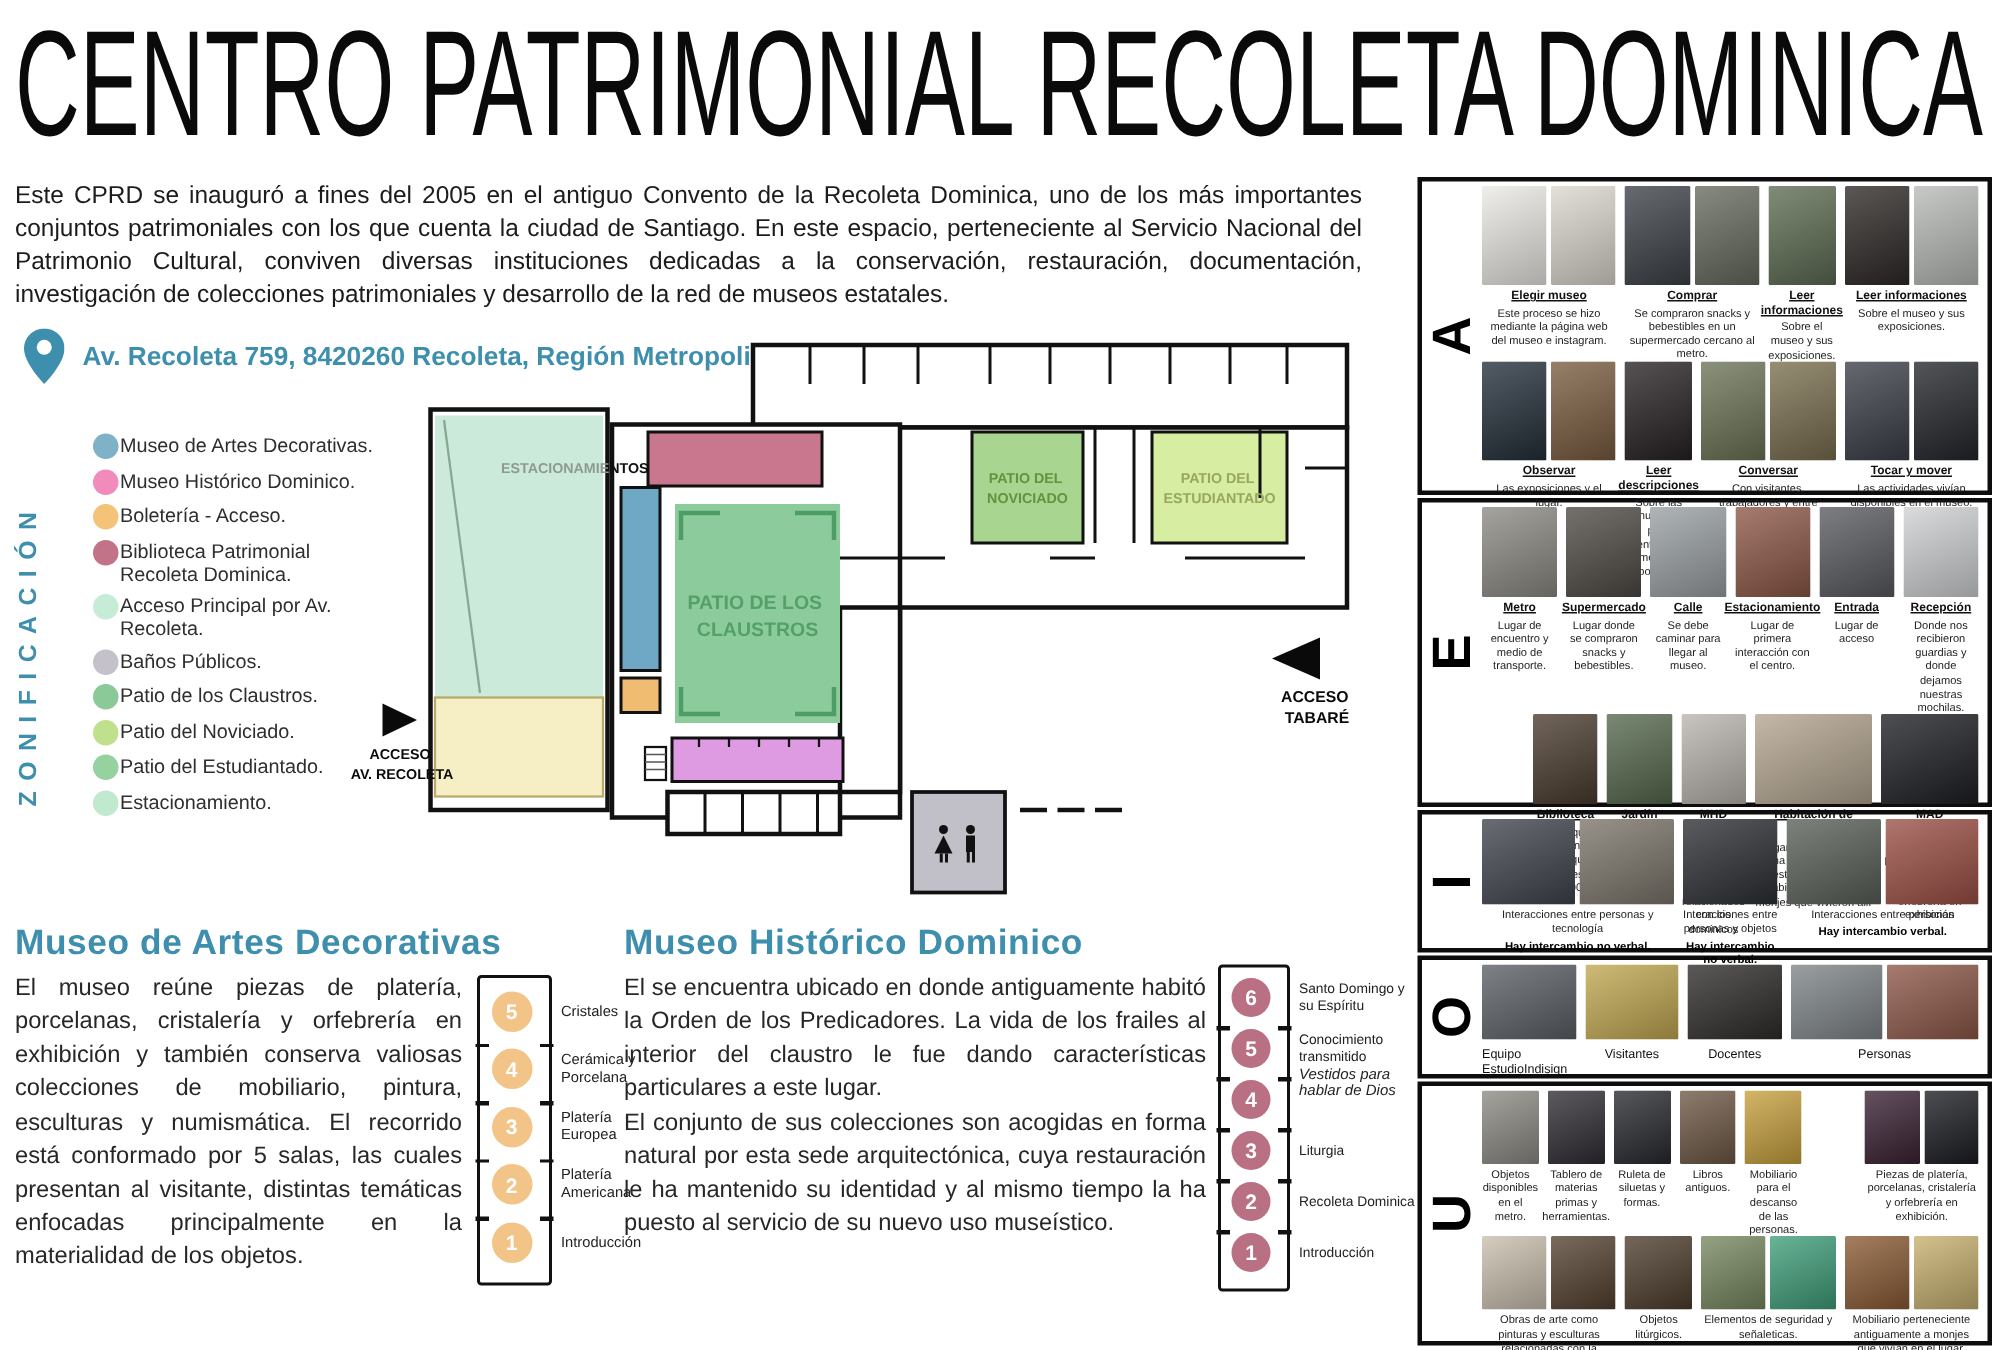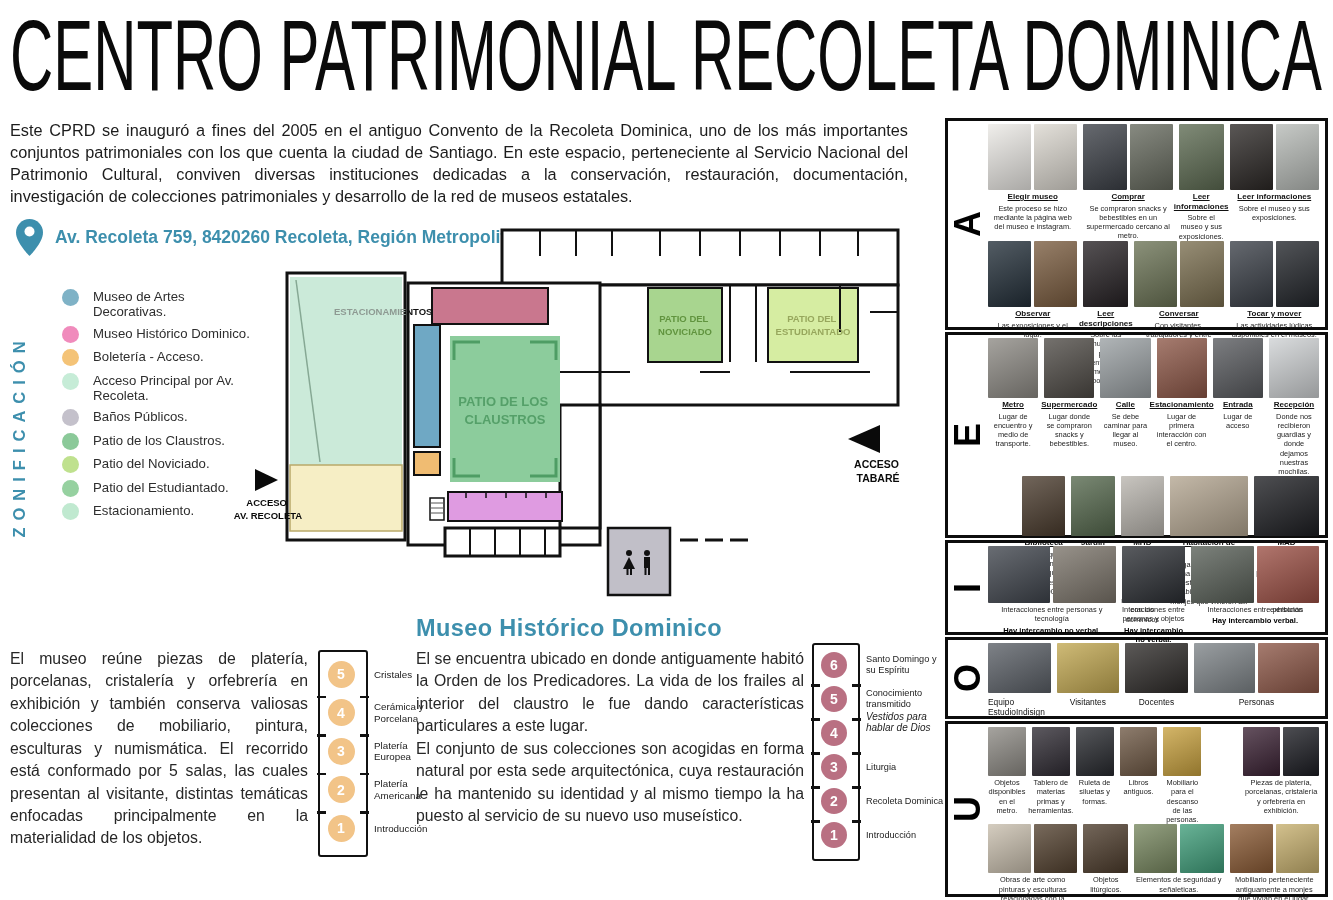--- a/index.html
+++ b/index.html
@@ -11,21 +11,21 @@
   .intro{left:10px;top:119px;width:898px;font-size:16.3px;line-height:1.36;
          text-align:justify;color:#1c1c1c;}
   .address-row{left:16px;top:219px;display:flex;align-items:center;gap:12px;}
   .address-text{font-size:17.5px;font-weight:bold;color:var(--accent,#3d8fad);}
 
   
   .zonif-label{left:-104px;top:425px;width:250px;height:22px;transform:rotate(-90deg);
                text-align:center;font-size:16.5px;font-weight:bold;letter-spacing:7px;
                color:var(--accent,#3d8fad);}
   .legend{left:62px;top:289px;width:198px;}
-  .legend-item{display:flex;align-items:flex-start;gap:14px;margin-bottom:6.5px;}
+  .legend-item{display:flex;align-items:flex-start;gap:1px;margin-bottom:6.5px;}
   .legend-dot{width:17px;height:17px;border-radius:50%;flex:0 0 17px;margin-top:0px;}
   .legend-text{font-size:13.2px;line-height:1.14;color:#2e2e2e;}
 
   
   .sec-title{font-size:23.5px;font-weight:bold;color:var(--accent,#3d8fad);letter-spacing:.4px;}
   .mad-title{left:10px;top:615px;}
   .mhd-title{left:416px;top:615px;}
   .sec-body{font-size:15.8px;line-height:1.42;text-align:justify;color:#272727;}
   .mad-body{left:10px;top:648px;width:298px;}
   .mhd-body{left:416px;top:648px;width:388px;}
@@ -84,20 +84,24 @@
         <span class="legend-dot" style="background-color: rgb(127, 178, 198);"></span>
         <span class="legend-text">Museo de Artes Decorativas.</span>
       </div>
       <div class="legend-item">
         <span class="legend-dot" style="background-color: rgb(240, 139, 188);"></span>
         <span class="legend-text">Museo Histórico Dominico.</span>
       </div>
       <div class="legend-item">
         <span class="legend-dot" style="background-color: rgb(244, 195, 119);"></span>
         <span class="legend-text">Boletería - Acceso.</span>
+      </div>
+      <div class="legend-item">
+        <span class="legend-dot" style="background-color: rgb(194, 115, 135);"></span>
+        <span class="legend-text">Biblioteca Patrimonial Recoleta Dominica.</span>
       </div>
       <div class="legend-item">
         <span class="legend-dot" style="background-color: rgb(198, 236, 215);"></span>
         <span class="legend-text">Acceso Principal por Av. Recoleta.</span>
       </div>
       <div class="legend-item">
         <span class="legend-dot" style="background-color: rgb(196, 193, 203);"></span>
         <span class="legend-text">Baños Públicos.</span>
       </div>
       <div class="legend-item">
@@ -184,20 +188,21 @@
     <text text-anchor="middle" font-size="9.5" font-weight="bold" fill="#0a0a0a">
       <tspan x="38" y="284">ACCESO</tspan>
       <tspan x="38" y="297">AV. RECOLETA</tspan>
     </text>
     <text text-anchor="middle" font-size="10.5" font-weight="bold" fill="#0a0a0a">
       <tspan x="648" y="246">ACCESO</tspan>
       <tspan x="648" y="260">TABARÉ</tspan>
     </text>
   </svg>
 
+  <div class="abs sec-title mad-title">Museo de Artes Decorativas</div>
   <div class="abs sec-body mad-body">El museo reúne piezas de platería, porcelanas, cristalería y orfebrería en exhibición y también conserva valiosas colecciones de mobiliario, pintura, esculturas y numismática. El recorrido está conformado por 5 salas, las cuales presentan al visitante, distintas temáticas enfocadas principalmente en la materialidad de los objetos.</div>
   <div class="abs tower-root" id="mad-tower" style="left:318px;top:650px;width:115px;height:205px;">
       <div class="tower-box" style="width: 46px; height: 202.5px;">
         <div class="tower-tick" style="left: -3px; top: 43.5px;"></div>
         <div class="tower-tick" style="right: -3px; top: 43.5px;"></div>
         <div class="tower-tick" style="left: -3px; top: 82px;"></div>
         <div class="tower-tick" style="right: -3px; top: 82px;"></div>
         <div class="tower-tick" style="left: -3px; top: 120.5px;"></div>
         <div class="tower-tick" style="right: -3px; top: 120.5px;"></div>
         <div class="tower-tick" style="left: -3px; top: 159px;"></div>
@@ -309,21 +314,21 @@
               </div>
               <div class="g-title">Conversar</div>
               <div class="g-cap">Con visitantes, trabajadores y entre nosotros.</div>
             </div>
             <div class="group" style="flex-grow: 2;">
               <div class="photos">
                 <div class="ph" style="height: 66px; background-color: rgb(58, 63, 71);"></div>
                 <div class="ph" style="height: 66px; background-color: rgb(34, 37, 42);"></div>
               </div>
               <div class="g-title">Tocar y mover</div>
-              <div class="g-cap">Las actividades lúdicas disponibles en el museos.</div>
+              <div class="g-cap">Las actividades vivían disponibles en el museo.</div>
             </div>
           </div>
         </div>
       </div>
       <div class="aeiou-section" style="height: 206px;">
         <div class="letter-col">
           <span class="letter">E</span>
         </div>
         <div class="sec-content">
           <div class="sec-row">

